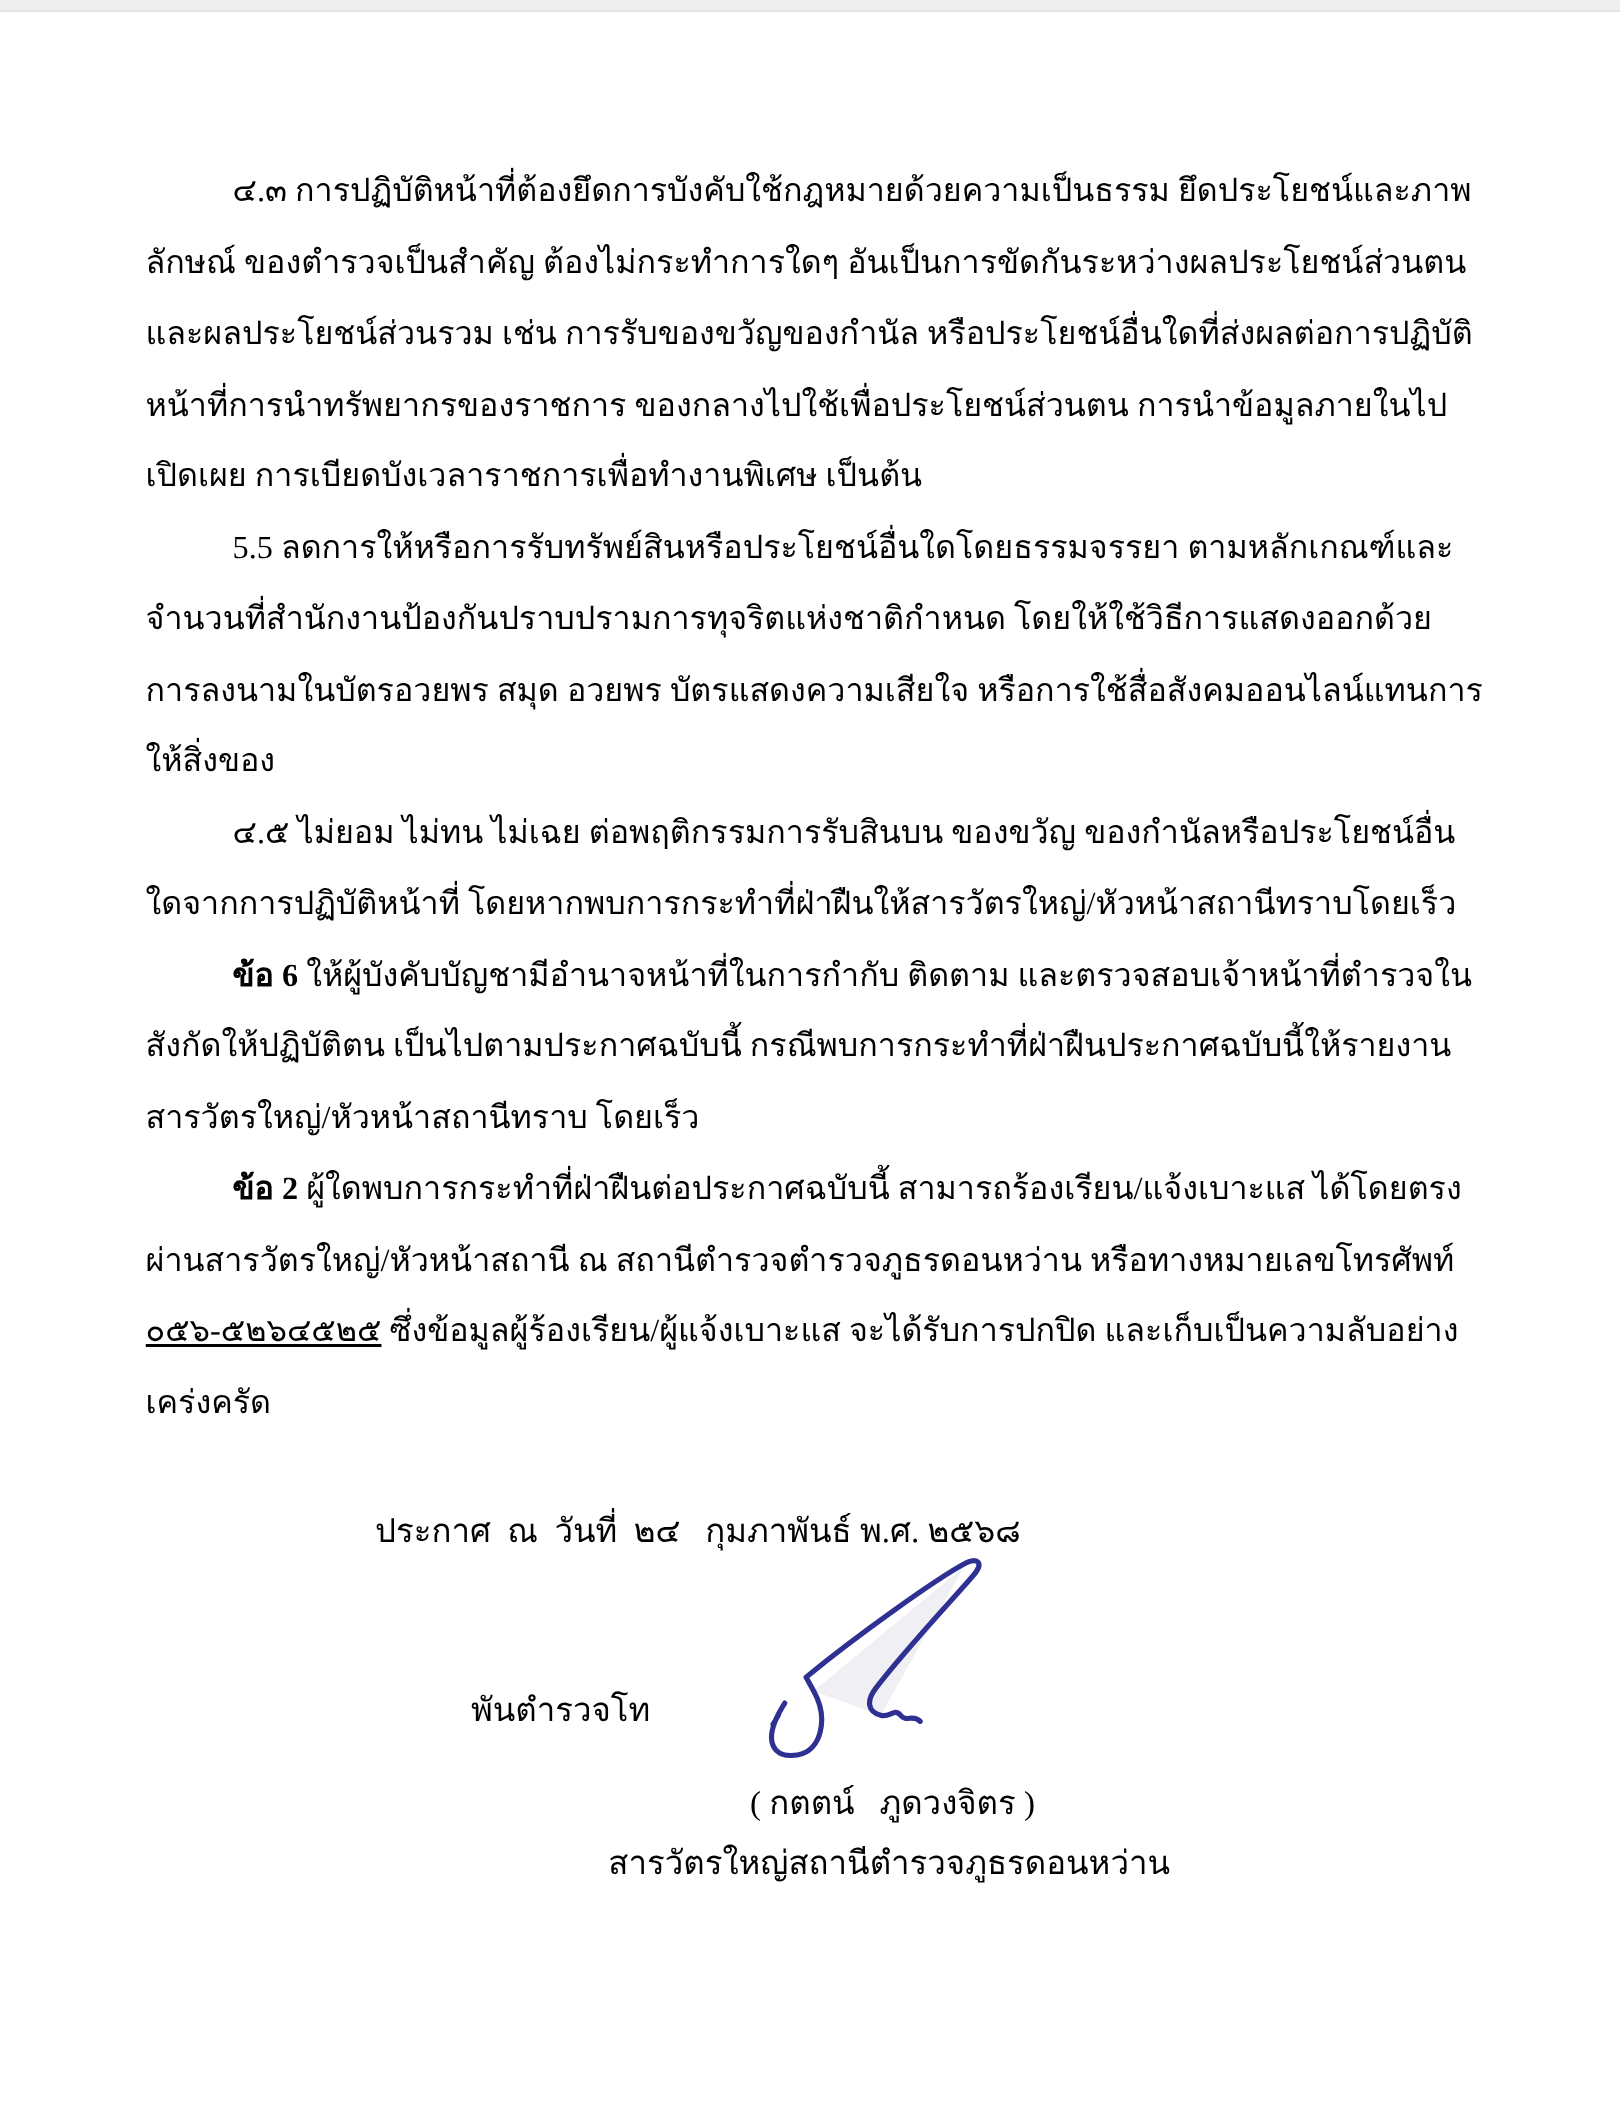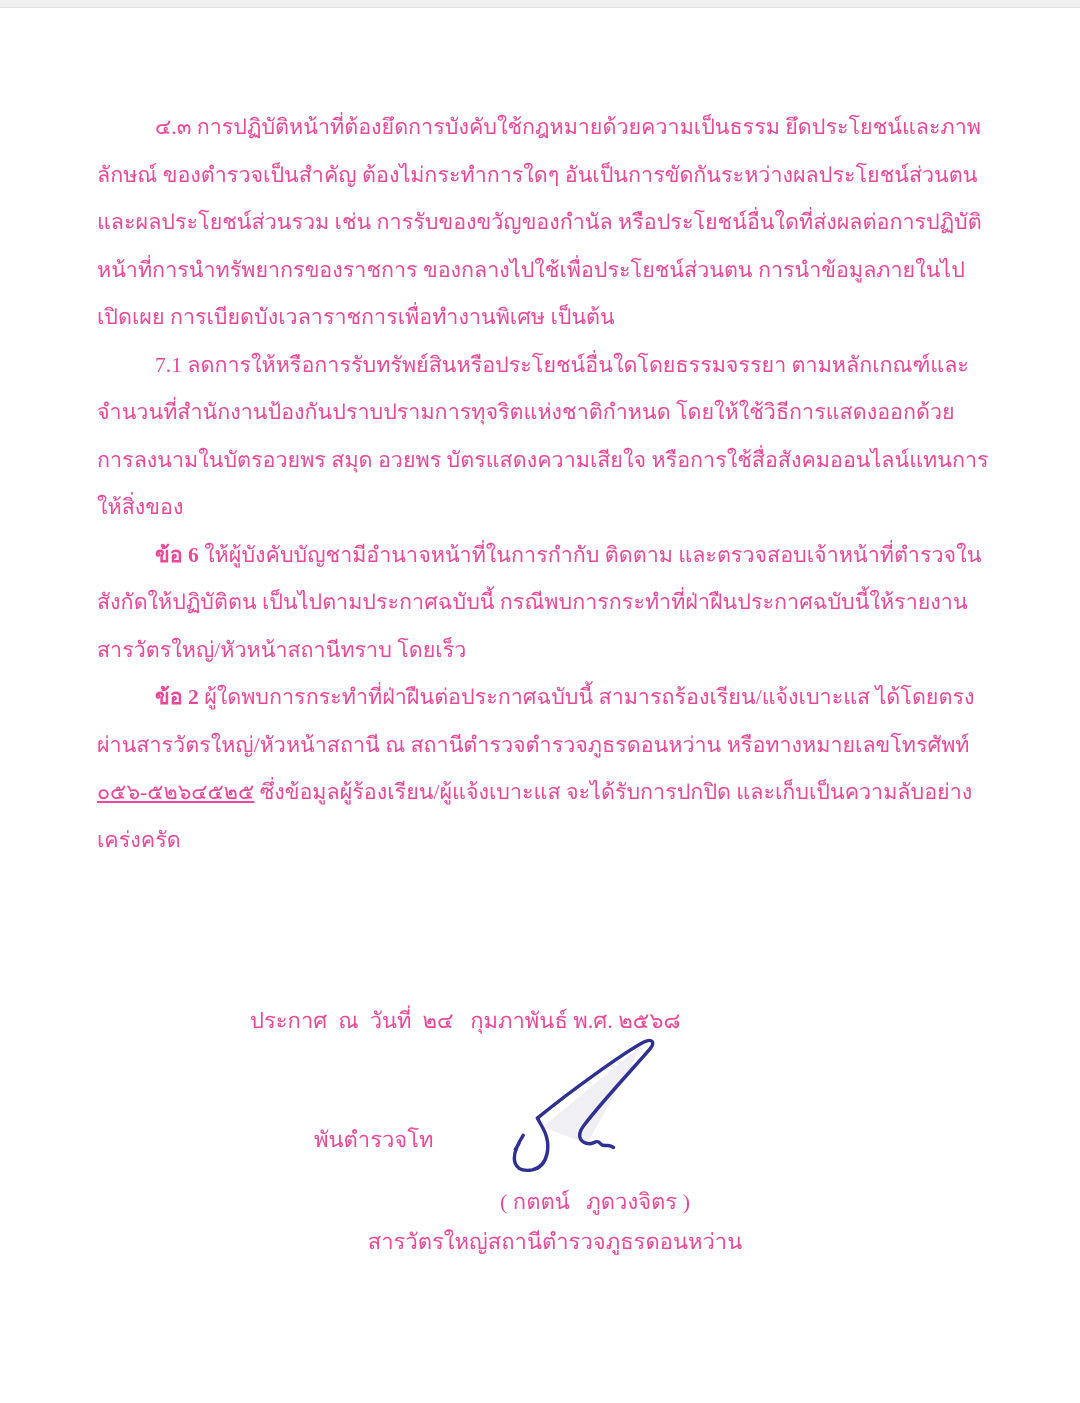--- a/index.html
+++ b/index.html
@@ -2,21 +2,21 @@
 <html lang="th"><head>
 <meta charset="utf-8">
 <style>
   html, body { margin: 0; padding: 0; background: #ffffff; }
   .page {
     position: relative;
     width: 1080px;
     height: 1403px;
     background: #ffffff;
     font-family: "Liberation Serif", "DejaVu Serif", serif;
-    color: #ec4899;
+    color: #000000;
     overflow: hidden;
   }
   .top-strip {
     position: absolute;
     top: 0; left: 0; right: 0;
     height: 7px;
     background: #efefef;
     border-bottom: 1px solid #e2e2e2;
   }
   .body-text {
@@ -64,33 +64,34 @@
     width: 330px;
     text-align: center;
     font-size: 22px;
     white-space: pre;
   }
   .signer-position {
     position: absolute;
     top: 1224px;
     left: 330px;
     width: 450px;
-    text-align: center;
+    text-align: right;
     font-size: 22px;
   }
 </style>
 </head>
 <body>
 
 <div class="page">
   <div class="top-strip"></div>
 
   <div class="body-text">
     <p>๔.๓ การปฏิบัติหน้าที่ต้องยึดการบังคับใช้กฎหมายด้วยความเป็นธรรม ยึดประโยชน์และภาพลักษณ์ ของตำรวจเป็นสำคัญ ต้องไม่กระทำการใดๆ อันเป็นการขัดกันระหว่างผลประโยชน์ส่วนตนและผลประโยชน์ส่วนรวม เช่น การรับของขวัญของกำนัล หรือประโยชน์อื่นใดที่ส่งผลต่อการปฏิบัติหน้าที่การนำทรัพยากรของราชการ ของกลางไปใช้เพื่อประโยชน์ส่วนตน การนำข้อมูลภายในไปเปิดเผย การเบียดบังเวลาราชการเพื่อทำงานพิเศษ เป็นต้น</p>
-    <p>7.1 ลดการให้หรือการรับทรัพย์สินหรือประโยชน์อื่นใดโดยธรรมจรรยา ตามหลักเกณฑ์และจำนวนที่สำนักงานป้องกันปราบปรามการทุจริตแห่งชาติกำหนด โดยให้ใช้วิธีการแสดงออกด้วยการลงนามในบัตรอวยพร สมุด อวยพร บัตรแสดงความเสียใจ หรือการใช้สื่อสังคมออนไลน์แทนการให้สิ่งของ</p>
+    <p>5.5 ลดการให้หรือการรับทรัพย์สินหรือประโยชน์อื่นใดโดยธรรมจรรยา ตามหลักเกณฑ์และจำนวนที่สำนักงานป้องกันปราบปรามการทุจริตแห่งชาติกำหนด โดยให้ใช้วิธีการแสดงออกด้วยการลงนามในบัตรอวยพร สมุด อวยพร บัตรแสดงความเสียใจ หรือการใช้สื่อสังคมออนไลน์แทนการให้สิ่งของ</p>
+    <p>๔.๕ ไม่ยอม ไม่ทน ไม่เฉย ต่อพฤติกรรมการรับสินบน ของขวัญ ของกำนัลหรือประโยชน์อื่นใดจากการปฏิบัติหน้าที่ โดยหากพบการกระทำที่ฝ่าฝืนให้สารวัตรใหญ่/หัวหน้าสถานีทราบโดยเร็ว</p>
     <p><span class="lead-bold">ข้อ 6</span><span> ให้ผู้บังคับบัญชามีอำนาจหน้าที่ในการกำกับ ติดตาม และตรวจสอบเจ้าหน้าที่ตำรวจในสังกัดให้ปฏิบัติตน เป็นไปตามประกาศฉบับนี้ กรณีพบการกระทำที่ฝ่าฝืนประกาศฉบับนี้ให้รายงานสารวัตรใหญ่/หัวหน้าสถานีทราบ โดยเร็ว</span></p>
     <p><span class="lead-bold">ข้อ 2</span><span> ผู้ใดพบการกระทำที่ฝ่าฝืนต่อประกาศฉบับนี้ สามารถร้องเรียน/แจ้งเบาะแส ได้โดยตรง ผ่านสารวัตรใหญ่/หัวหน้าสถานี ณ สถานีตำรวจตำรวจภูธรดอนหว่าน หรือทางหมายเลขโทรศัพท์ </span><span class="phone">๐๕๖-๕๒๖๔๕๒๕</span><span> ซึ่งข้อมูลผู้ร้องเรียน/ผู้แจ้งเบาะแส จะได้รับการปกปิด และเก็บเป็นความลับอย่างเคร่งครัด</span></p>
 
   </div>
 
   <div class="date-line">ประกาศ  ณ  วันที่  ๒๔   กุมภาพันธ์ พ.ศ. ๒๕๖๘</div>
 
   <div class="signer-rank">พันตำรวจโท</div>
 
   <svg class="signature-svg" viewBox="0 0 170 140" xmlns="http://www.w3.org/2000/svg">

